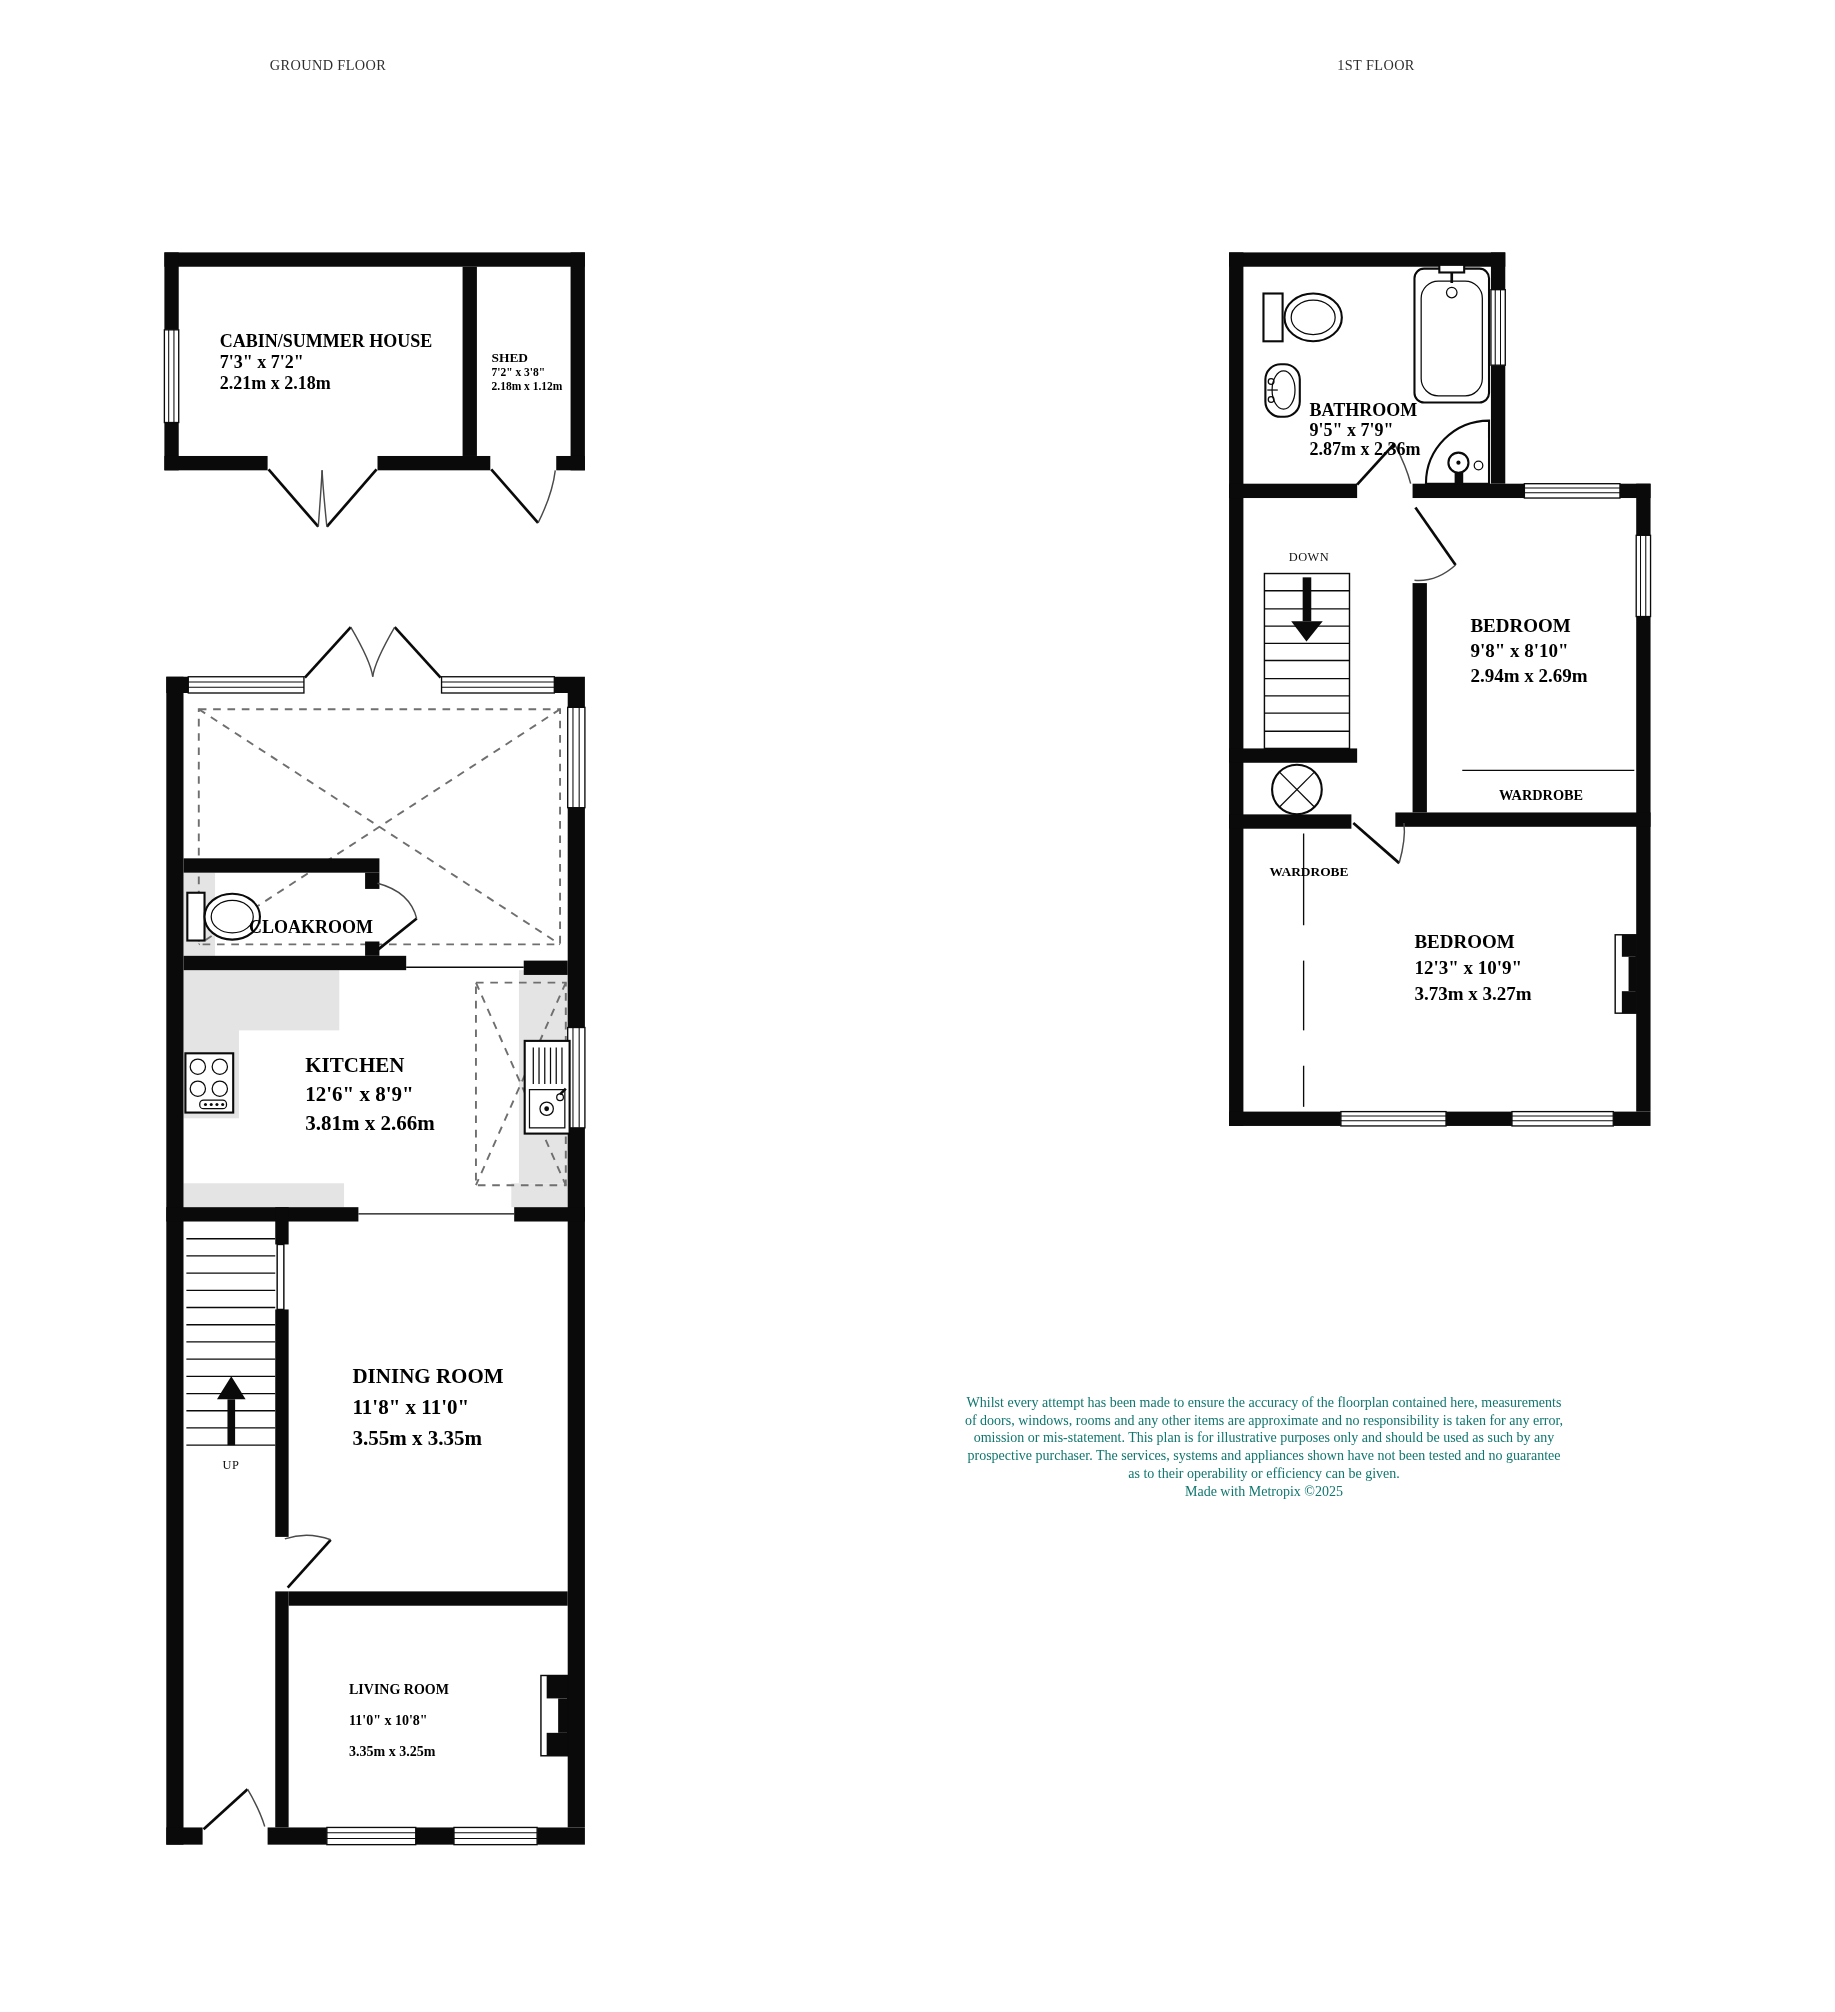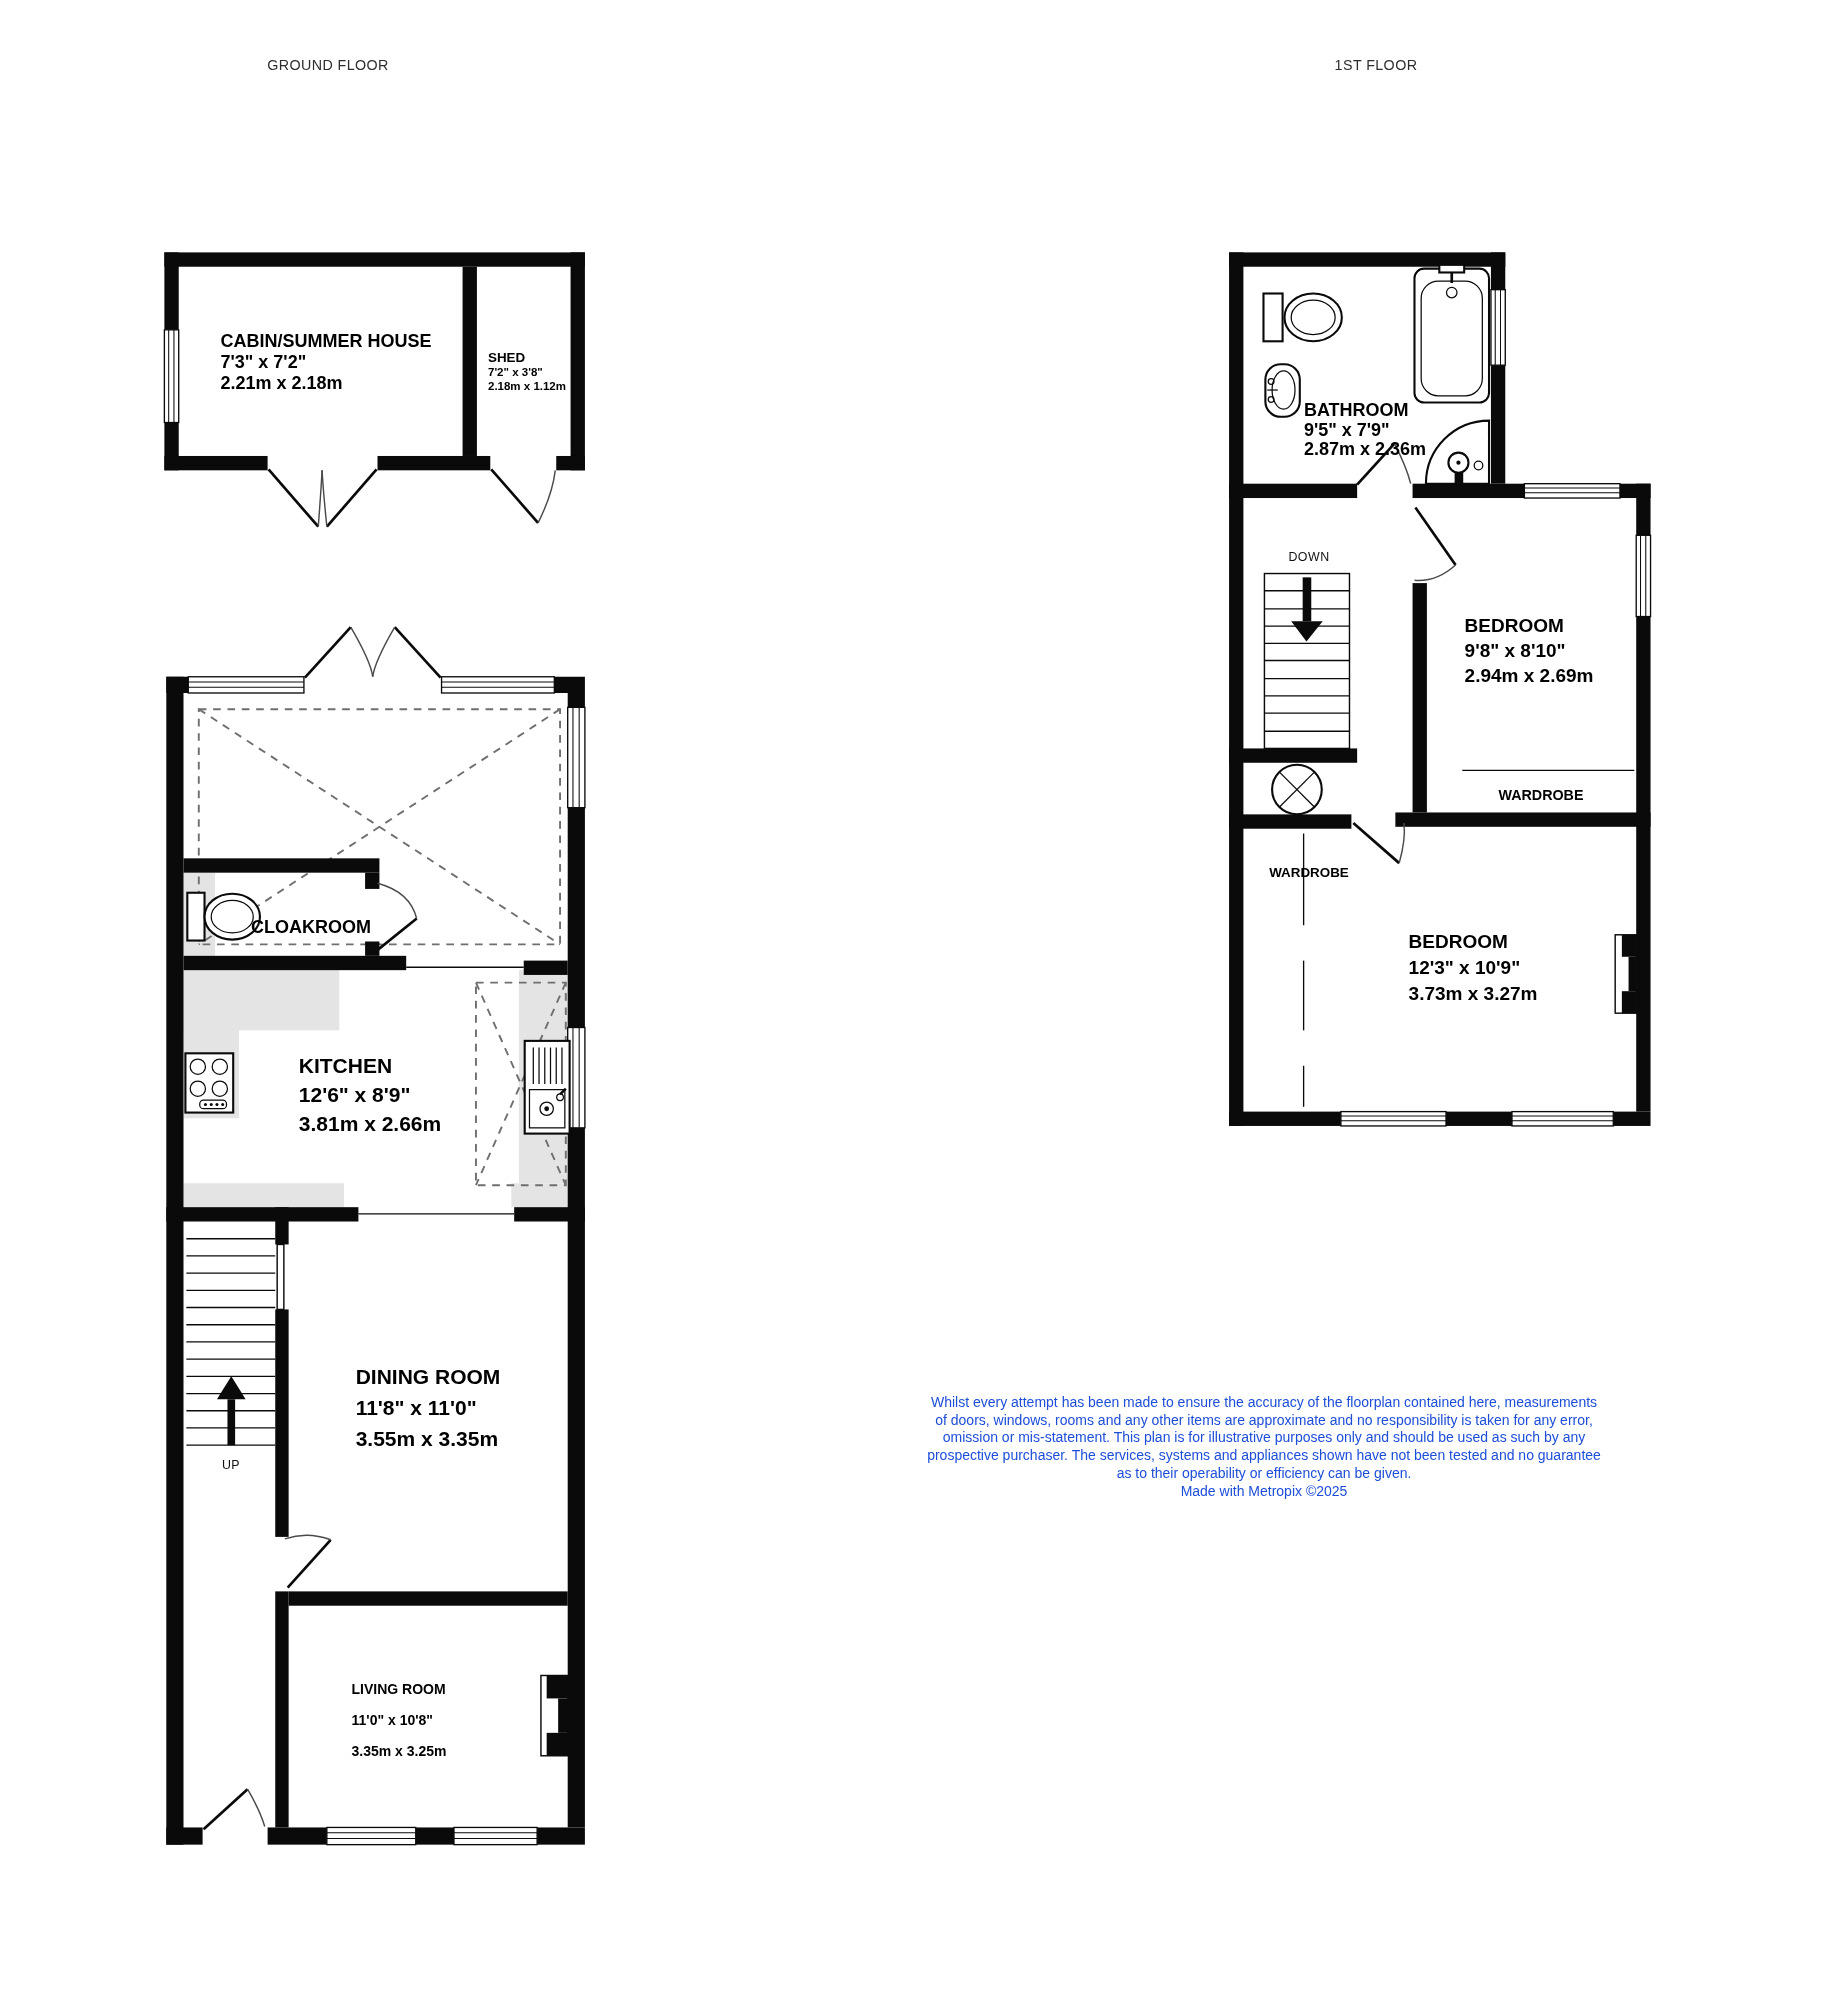--- a/index.html
+++ b/index.html
@@ -1,27 +1,27 @@
 <!DOCTYPE html>
 <html><head>
 <meta charset="utf-8">
 <style>
   html,body{margin:0;padding:0;background:#fff}
   .plan{position:relative;width:1835px;height:2012px;background:#fff;overflow:hidden;
-        font-family:Liberation Sans, sans-serif;}
+        font-family:Liberation Serif, serif;}
   .plan svg{position:absolute;left:0;top:0}
   .hdr{position:absolute;transform:translate(-50%,-50%);font-size:14.3px;font-weight:400;
        color:#2e2e2e;letter-spacing:0.4px;white-space:nowrap}
   .lbl{position:absolute;transform:translate(-50%,-50%);color:#000;
        font-weight:700;white-space:nowrap}
   .lbl .nm,.lbl .im,.lbl .mt{display:block}
   .small-lbl{position:absolute;transform:translate(-50%,-50%);font-weight:400;color:#111;
        white-space:nowrap;text-align:left}
   .disc{position:absolute;transform:translate(-50%,-50%);width:784px;text-align:center;
-       font-size:14px;line-height:17.7px;color:#1d4ed8;white-space:pre-line}
+       font-size:14px;line-height:17.7px;color:#0f766e;white-space:pre-line}
   
   .wall{fill:#0a0a0a}
   .thin{fill:none;stroke:#0a0a0a;stroke-width:1.5}
   .win{fill:#fff;stroke:#0a0a0a;stroke-width:1.4}
   .wl{stroke:#0a0a0a;stroke-width:1.1}
   .dash{fill:none;stroke:#6f6f6f;stroke-width:2;stroke-dasharray:8 7}
   .leaf{fill:none;stroke:#0a0a0a;stroke-width:2.8}
   .arc{fill:none;stroke:#4a4a4a;stroke-width:1.5}
   .fix{fill:#fff;stroke:#0a0a0a;stroke-width:2.2}
   .fxt{fill:none;stroke:#0a0a0a;stroke-width:1.3}

